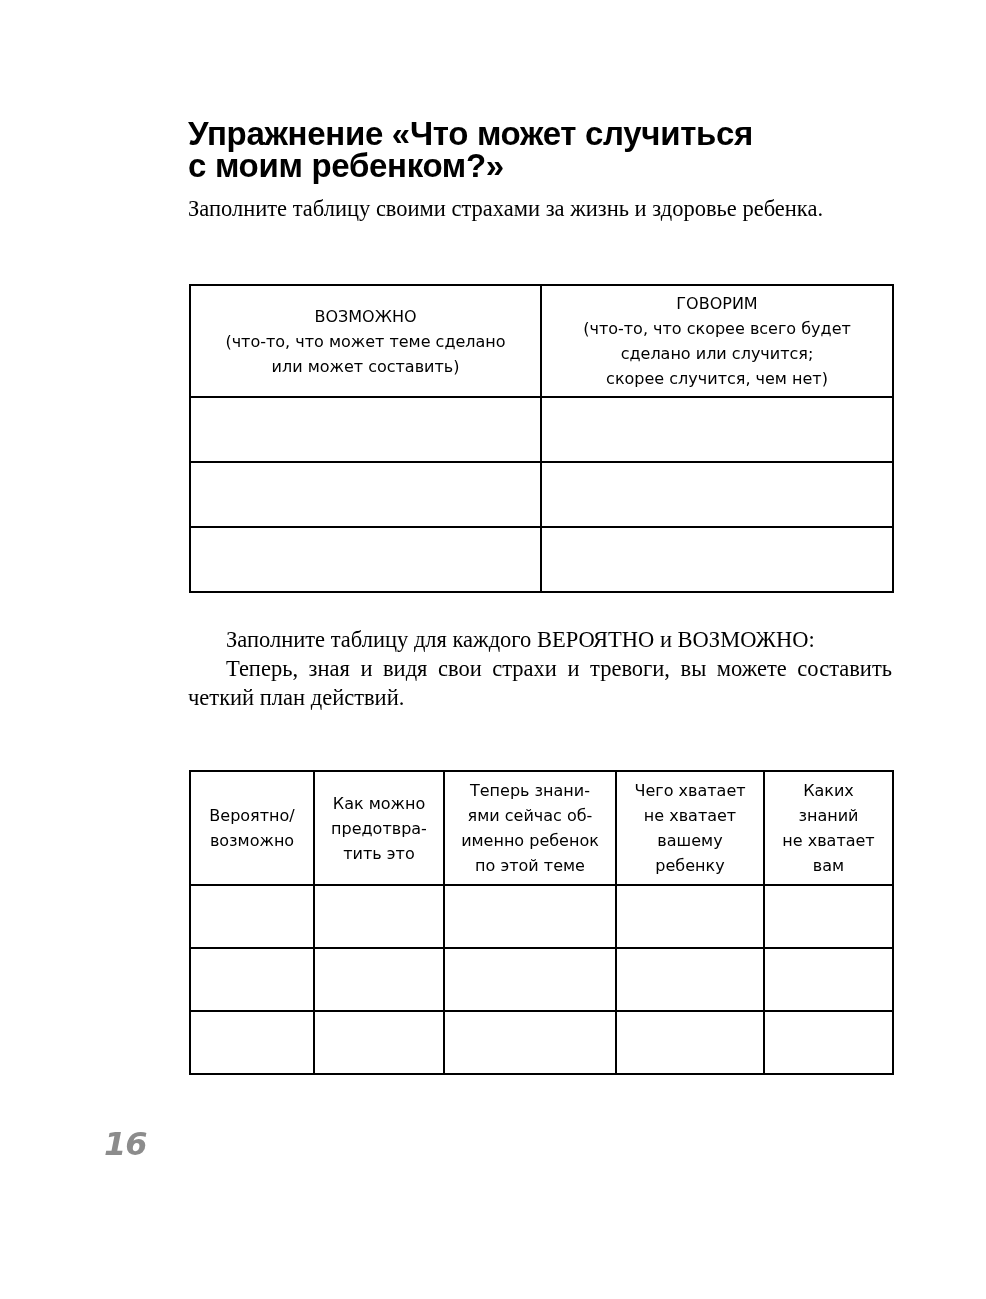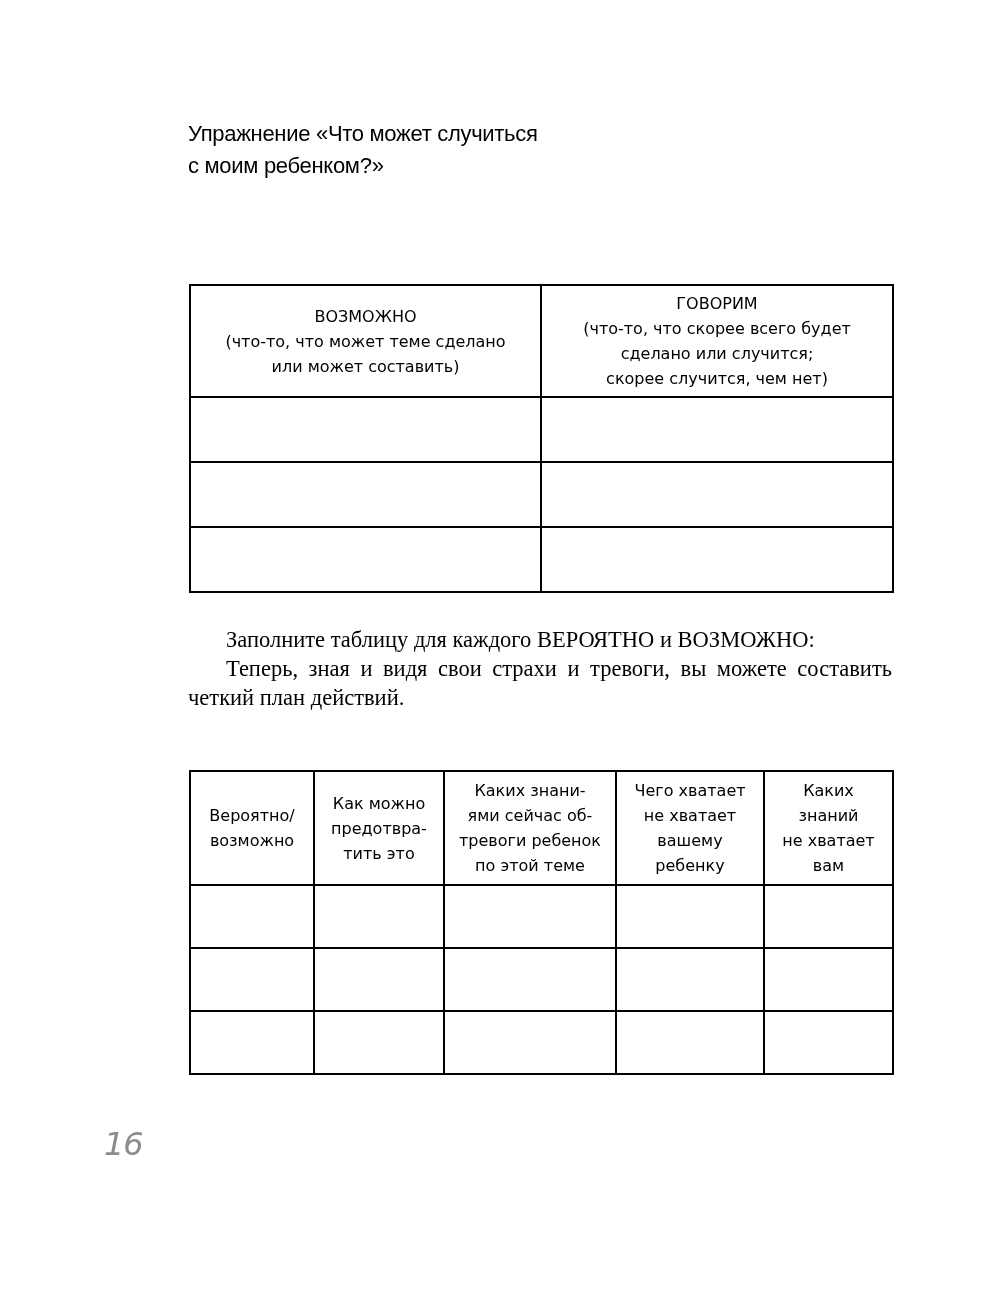--- a/index.html
+++ b/index.html
@@ -1,22 +1,22 @@
 <!DOCTYPE html>
 <html><head>
   <meta charset="utf-8">
   <style>
     html, body { margin: 0; padding: 0; background: #ffffff; }
     body { width: 986px; height: 1299px; position: relative; overflow: hidden; color: #000; }
     .page { position: absolute; left: 0; top: 0; width: 986px; height: 1299px; }
 
     .title {
       position: absolute; left: 188px; top: 118px; width: 700px;
-      font-family: "Liberation Sans", sans-serif; font-weight: normal;
-      font-size: 22px; line-height: 32px; letter-spacing: -0.3px;
+      font-family: "Liberation Sans", sans-serif; font-weight: bold;
+      font-size: 33px; line-height: 32px; letter-spacing: -0.3px;
     }
     .title span { display: block; }
 
     .body-text {
       position: absolute; left: 188px; width: 704px;
       font-family: "Liberation Serif", serif; font-size: 22.5px; line-height: 29px;
       text-align: justify;
     }
     .body-text p { margin: 0; }
     .indent { text-indent: 38px; }
@@ -45,39 +45,42 @@
     .t2 col.b { width: 130px; }
     .t2 col.c { width: 172px; }
     .t2 col.d { width: 148px; }
     .t2 col.e { width: 129px; }
     .t2 thead th { height: 112px; }
     .t2 tbody td { height: 61px; }
 
     .footer { position: absolute; left: 100px; top: 1125px; height: 40px; width: 500px; }
     .page-num {
       position: absolute; left: 4px; top: 0;
-      font-family: "DejaVu Sans", sans-serif; font-weight: normal; font-style: italic;
+      font-family: "DejaVu Sans", sans-serif; font-weight: bold; font-style: italic;
       font-size: 32px; color: #8c8c8c; letter-spacing: -1px;
     }
     .running-title {
       position: absolute; left: 90px; top: 11px;
       font-family: "DejaVu Sans", sans-serif; font-size: 18px; letter-spacing: 1.5px;
       font-style: italic; color: #000;
     }
   </style>
 </head>
 <body>
 
 <div class="page">
 
   <h1 class="title" style="margin:0;">
     <span>Упражнение «Что может случиться</span>
     <span>с моим ребенком?»</span>
   </h1>
 
+  <div class="body-text intro">
+    <p>Заполните таблицу своими страхами за жизнь и здоровье ребенка.</p>
+  </div>
 
   <table class="grid t1">
     <colgroup>
         <col class="c1">
         <col class="c2">
       </colgroup>
     <thead>
       <tr>
         <th>
           <span>ВОЗМОЖНО</span>
@@ -126,23 +129,23 @@
         <th>
           <span>Вероятно/</span>
           <span>возможно</span>
         </th>
         <th>
           <span>Как можно</span>
           <span>предотвра-</span>
           <span>тить это</span>
         </th>
         <th>
-          <span>Каких знани-</span>
+          <span>Теперь знани-</span>
           <span>ями сейчас об-</span>
-          <span>тревоги ребенок</span>
+          <span>именно ребенок</span>
           <span>по этой теме</span>
         </th>
         <th>
           <span>Чего хватает</span>
           <span>не хватает</span>
           <span>вашему</span>
           <span>ребенку</span>
         </th>
         <th>
           <span>Каких</span>

